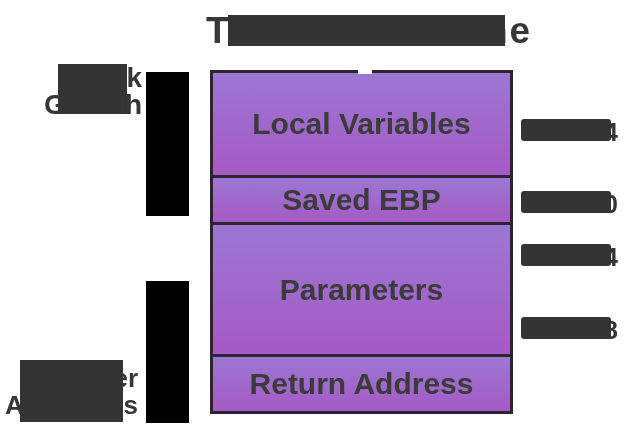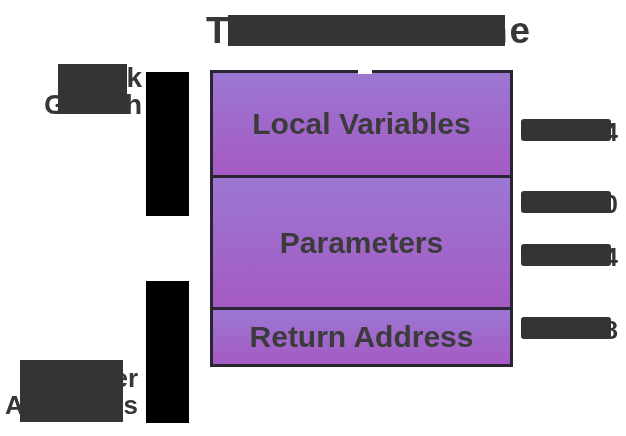--- a/index.html
+++ b/index.html
@@ -68,20 +68,23 @@
   <div class="side-label ha ha2">Addresses</div>
   <div class="redact ha-box"></div>
 
   <div class="arrow-bar arrow-top"></div>
   <div class="arrow-bar arrow-bottom"></div>
 
   <div class="stack">
     <div class="frame f-localvars">
       <span>Local Variables</span>
     </div>
+    <div class="frame f-savedebp">
+      <span>Saved EBP</span>
+    </div>
     <div class="frame f-params">
       <span>Parameters</span>
     </div>
     <div class="frame f-retaddr">
       <span>Return Address</span>
     </div>
   </div>
   <div class="notch"></div>
 
   <div class="offset off1">EBP - 4</div>

